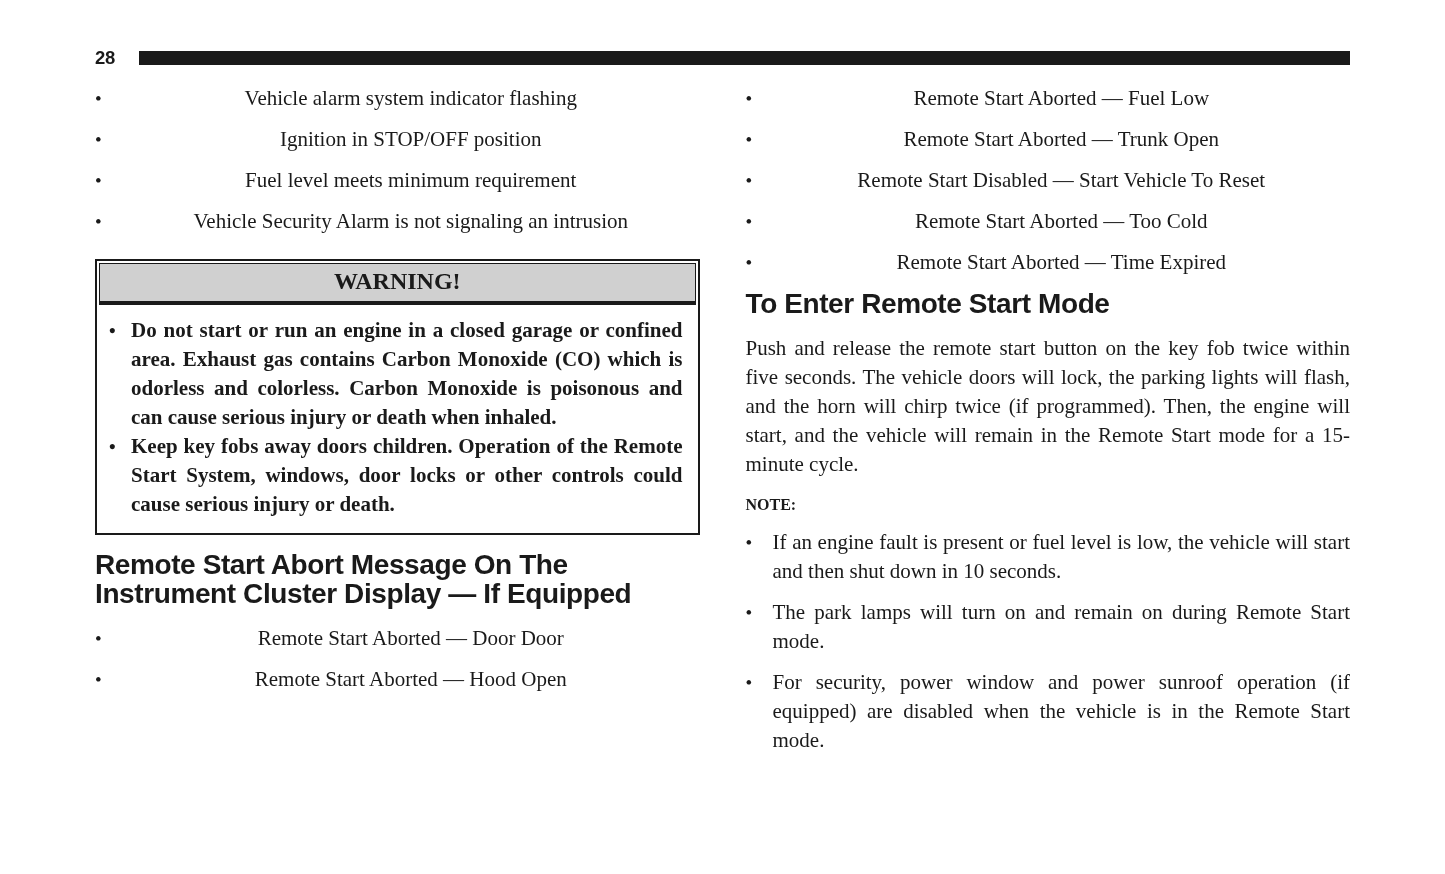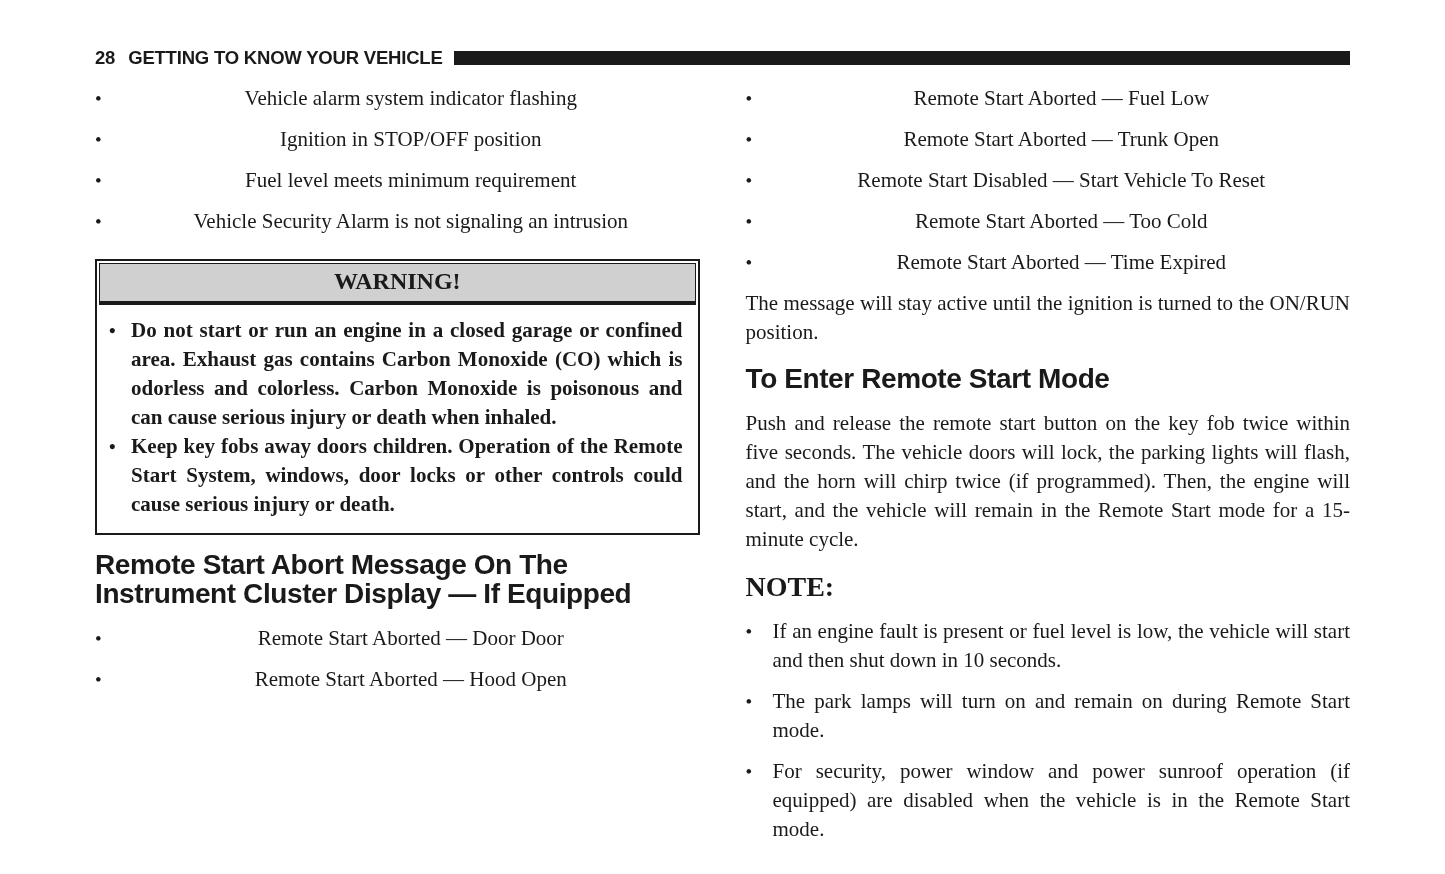--- a/index.html
+++ b/index.html
@@ -87,34 +87,33 @@
   }
   .warning-list .bullet-item {
     font-weight: bold;
     margin-bottom: 0;
     line-height: 29px;
   }
   .warning-list .bullet-item .bullet { flex: 0 0 22px; }
   
   .note-label {
     font-weight: bold;
-    font-size: 28px;
+    font-size: 16px;
     margin: 5px 0 14px 0;
   }
   .right-list { margin-bottom: 8px; }
   .abort-list-left { margin-top: 2px; }
 </style>
 </head>
 <body>
 
 <div class="page">
 
   <header class="page-header">
     <span class="page-number">28</span>
-    <span class="page-title">GETTING TO KNOW YOUR VEHICLE</span>
     <div class="header-bar"></div>
   </header>
 
   <div class="columns">
 
     <section class="column">
 
       <ul class="bullet-list">
           <li class="bullet-item">
           <span class="bullet">•</span>
@@ -182,21 +181,20 @@
           <li class="bullet-item">
           <span class="bullet">•</span>
           <span class="bullet-text">Remote Start Aborted — Too Cold</span>
         </li>
           <li class="bullet-item">
           <span class="bullet">•</span>
           <span class="bullet-text">Remote Start Aborted — Time Expired</span>
         </li>
         </ul>
 
-      <p class="para">The message will stay active until the ignition is turned to the ON/RUN position.</p>
 
       <h2 class="section-heading">To Enter Remote Start Mode</h2>
 
       <p class="para">Push and release the remote start button on the key fob twice within five seconds. The vehicle doors will lock, the parking lights will flash, and the horn will chirp twice (if programmed). Then, the engine will start, and the vehicle will remain in the Remote Start mode for a 15-minute cycle.</p>
 
       <div class="note-label">NOTE:</div>
 
       <ul class="bullet-list justify-items">
           <li class="bullet-item">
           <span class="bullet">•</span>

